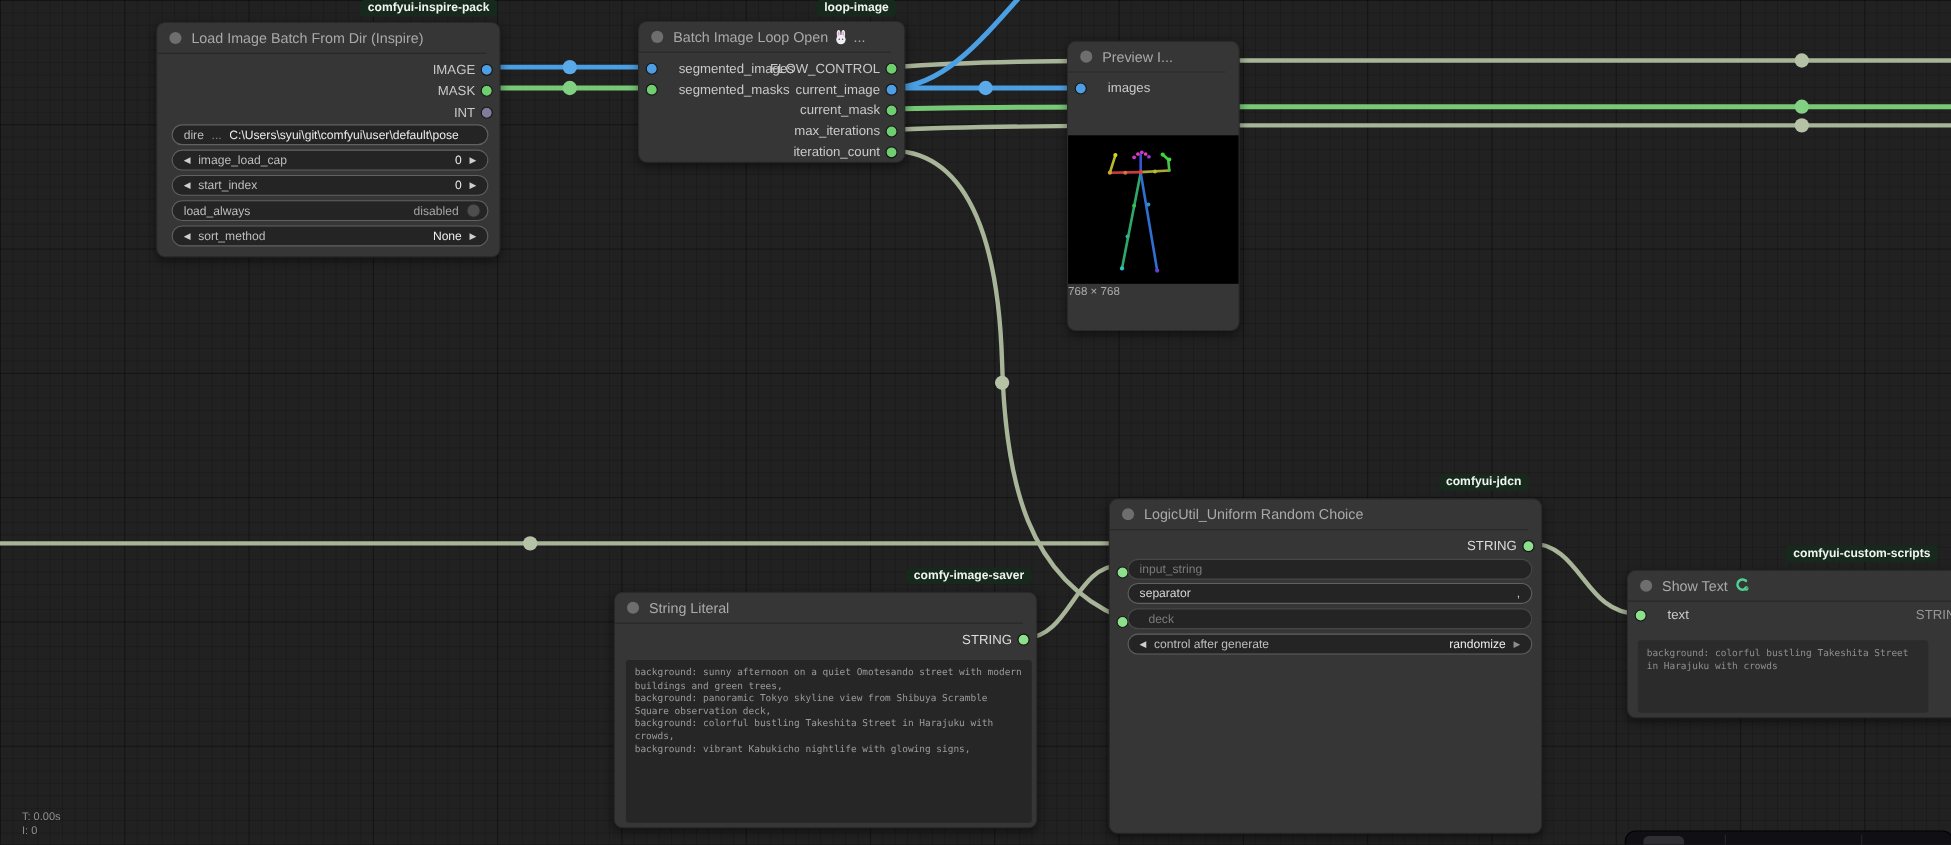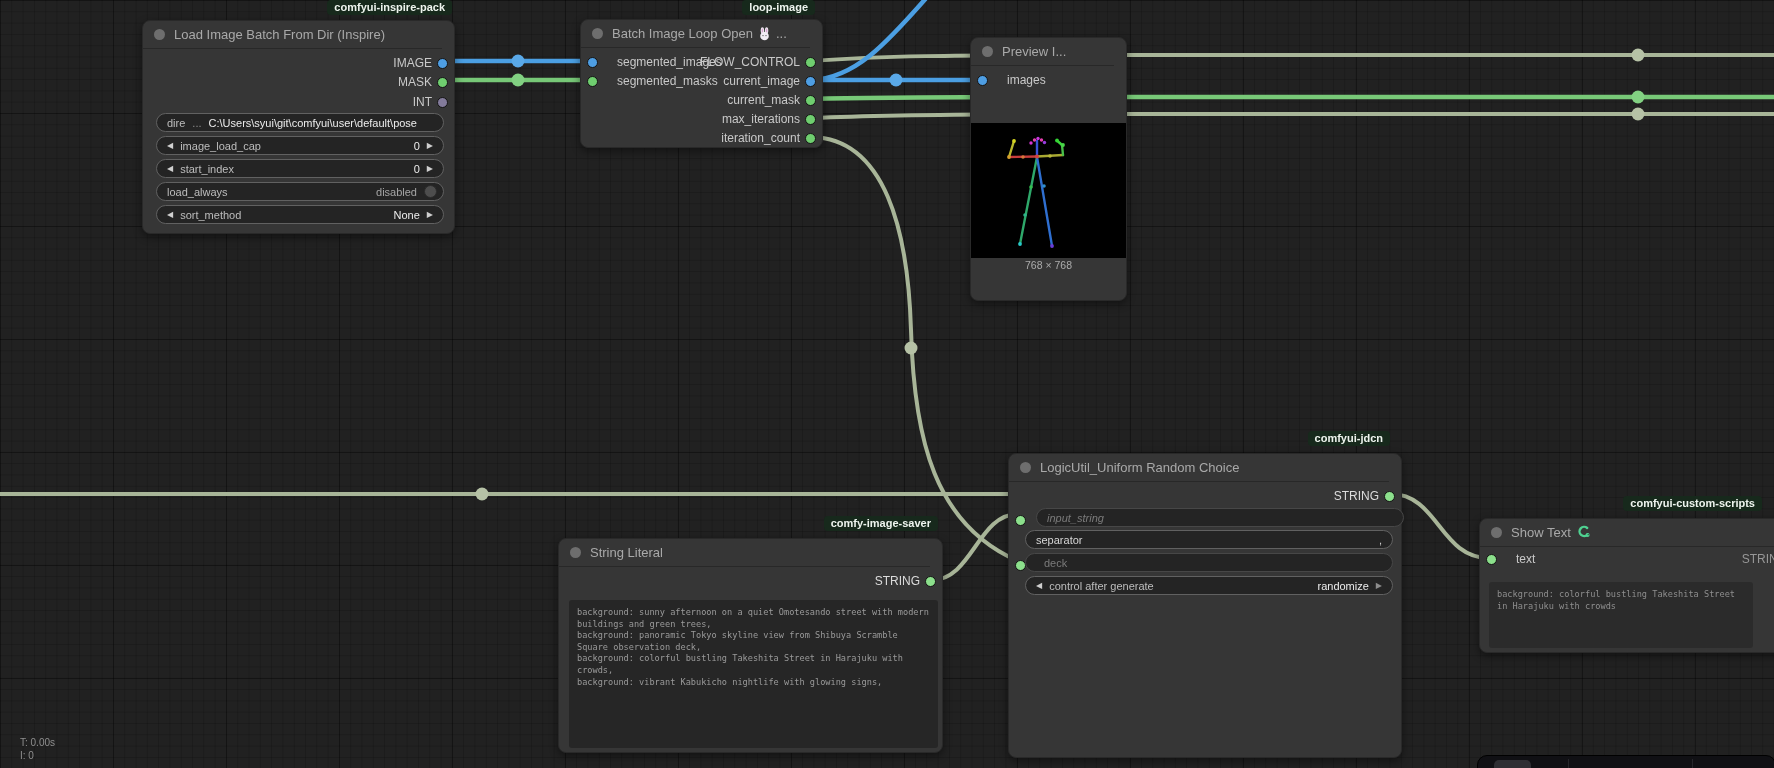--- a/index.html
+++ b/index.html
@@ -43,21 +43,21 @@
   .tag{
     position:absolute;z-index:3;background:#17291c;color:#eef4ee;font-size:11px;font-weight:bold;
     padding:1px 7px 2px 7px;border-radius:4px;white-space:nowrap;
   }
   .nodetext{
     position:absolute;background:#262626;border:none;border-radius:3px;color:#9a9a9a;
     font-family:"DejaVu Sans Mono", monospace;font-size:8.6px;line-height:1.35;
     padding:7px 8px;box-sizing:border-box;resize:none;overflow:hidden;outline:none;
   }
   .imgbox{position:absolute;left:0;right:0;background:#000;}
-  .caption{position:absolute;left:0;right:0;text-align:center;font-size:10.5px;color:#ababab;}
+  .caption{position:absolute;left:0;right:0;font-size:10.5px;color:#ababab;}
   .stringdim{font-size:12px;color:#979797;}
   .status{position:absolute;left:20px;top:736px;font-size:10px;color:#8f8f8f;line-height:13px;z-index:3;}
   .sliver{position:absolute;left:1477px;top:755px;width:297px;height:13px;background:#101014;border:1px solid #000;
     border-radius:10px 10px 0 0;z-index:2;}
   .sliver .tab{position:absolute;left:16px;top:4px;width:37px;height:9px;border-radius:5px 5px 0 0;background:#2e2e33;}
   .sliver .sep{position:absolute;top:3px;bottom:0;width:1px;background:#26262b;}
 </style>
 </head>
 <body>
 
@@ -247,21 +247,21 @@
       <span class="titledot"></span>
       <span class="title">
           <span>LogicUtil_Uniform Random Choice</span>
         </span>
     </div>
     <div class="row out" style="top:32px;left:0;">
       <span class="plabel" style="color:#dcdcdc;">STRING</span>
       <span class="dot r c-str"></span>
     </div>
     <span class="dot l c-str" style="top:61px;margin-top:0;"></span>
-    <div class="widget dim" style="left:27px;top:54px;width:368px;font-style:italic;">
+    <div class="widget dim" style="left:16px;top:54px;width:368px;">
       <span>input_string</span>
     </div>
     <div class="widget" style="left:16px;top:76px;width:368px;">
       <span style="color:#d6d6d6;">separator</span>
       <span class="spacer"></span>
       <span style="color:#cfcfcf;">,</span>
     </div>
     <span class="dot l c-str" style="top:106px;margin-top:0;"></span>
     <div class="widget dim" style="left:16px;top:99px;width:368px;padding-left:18px;">
       <span>deck</span>

